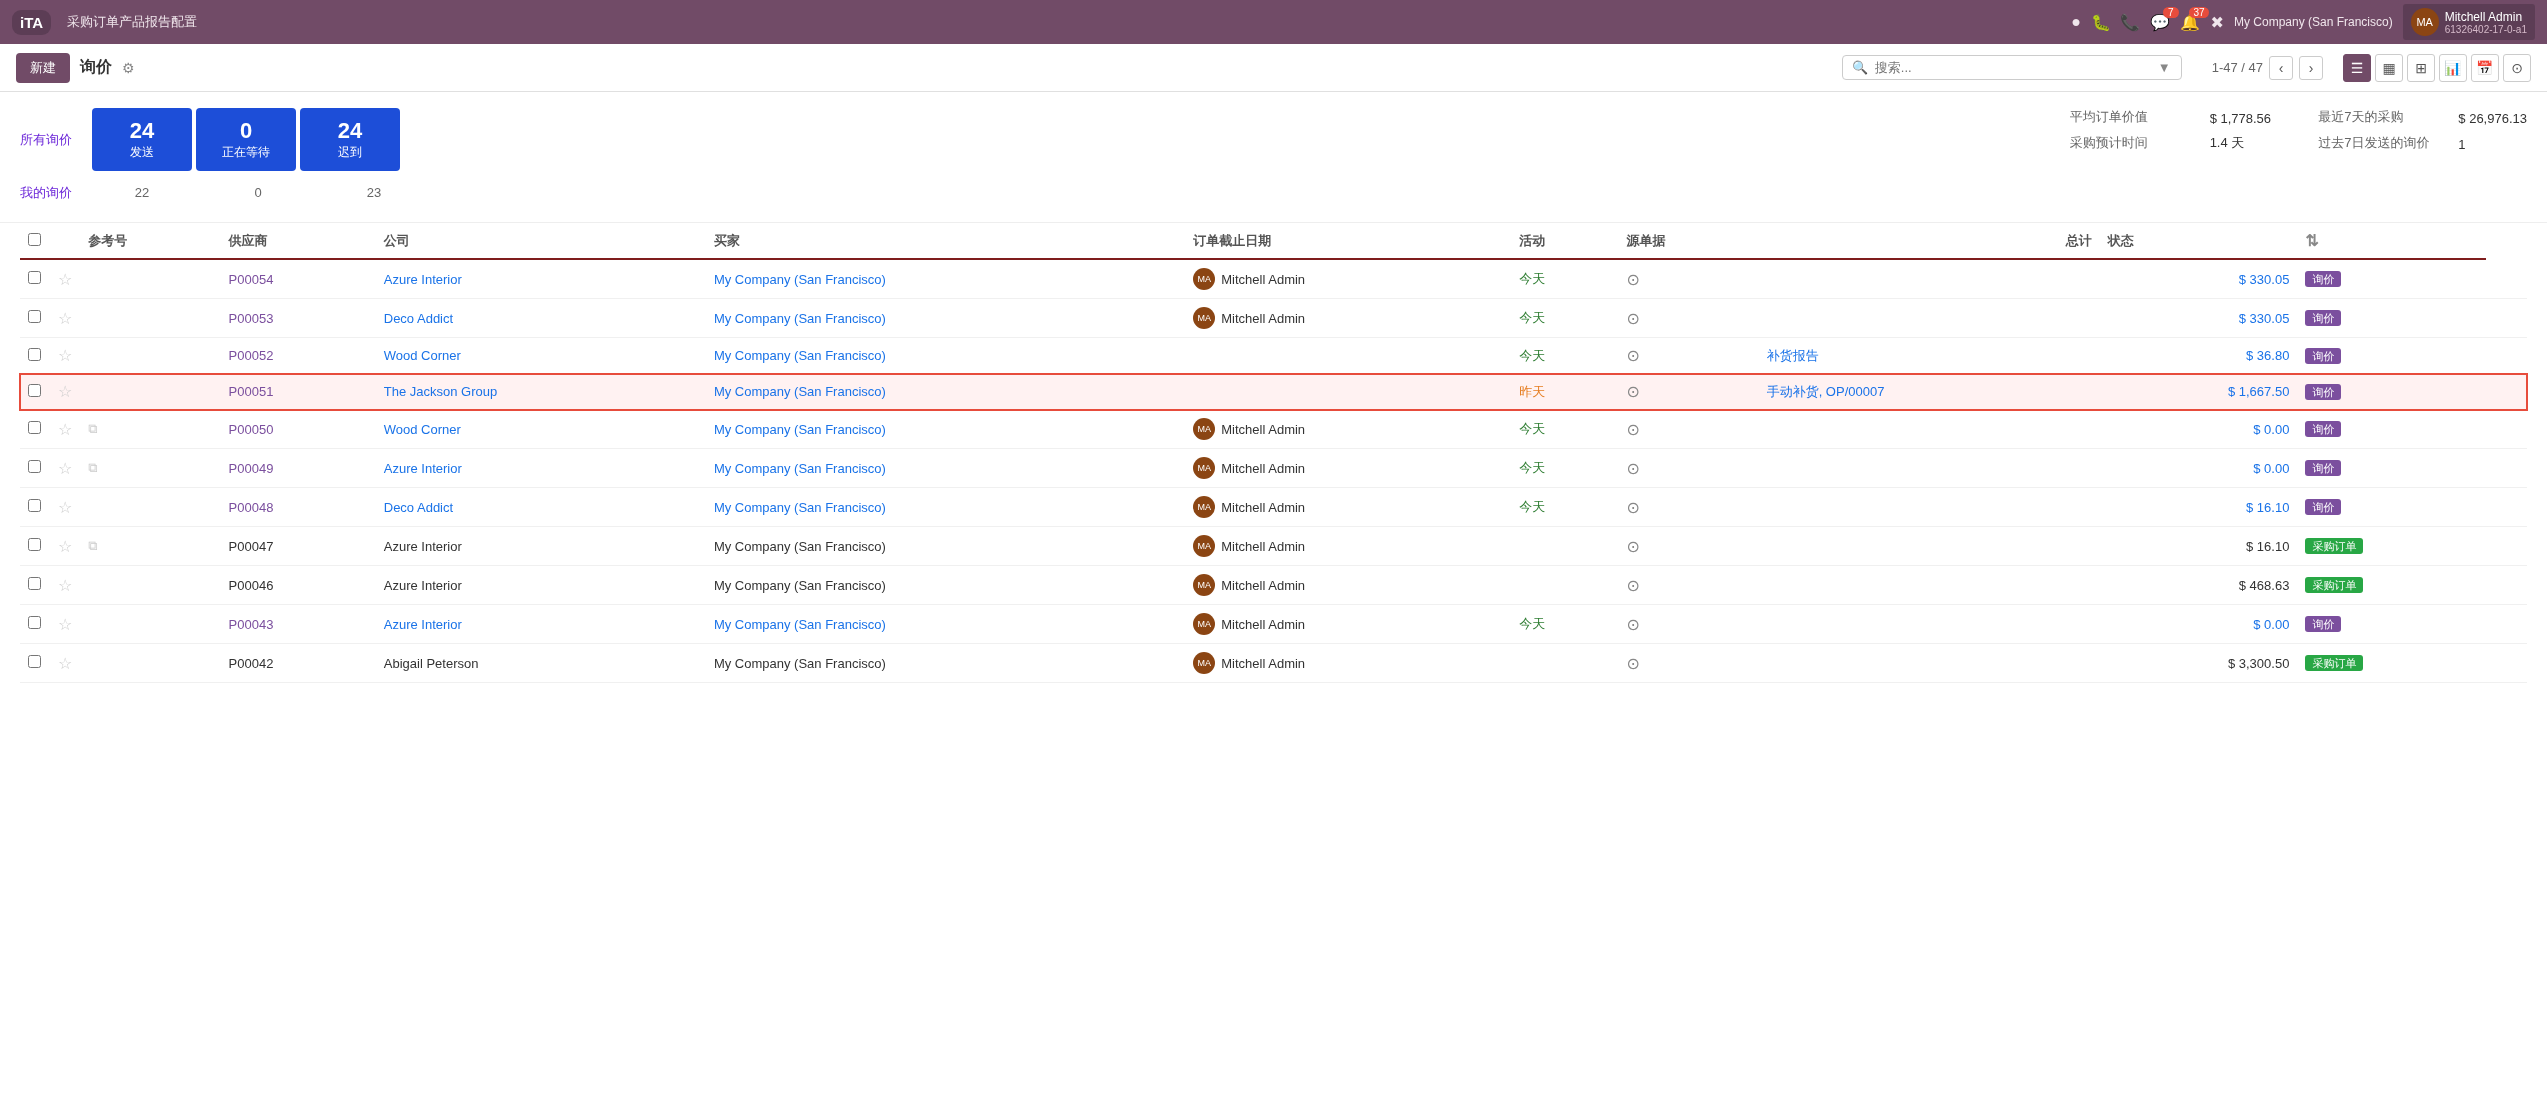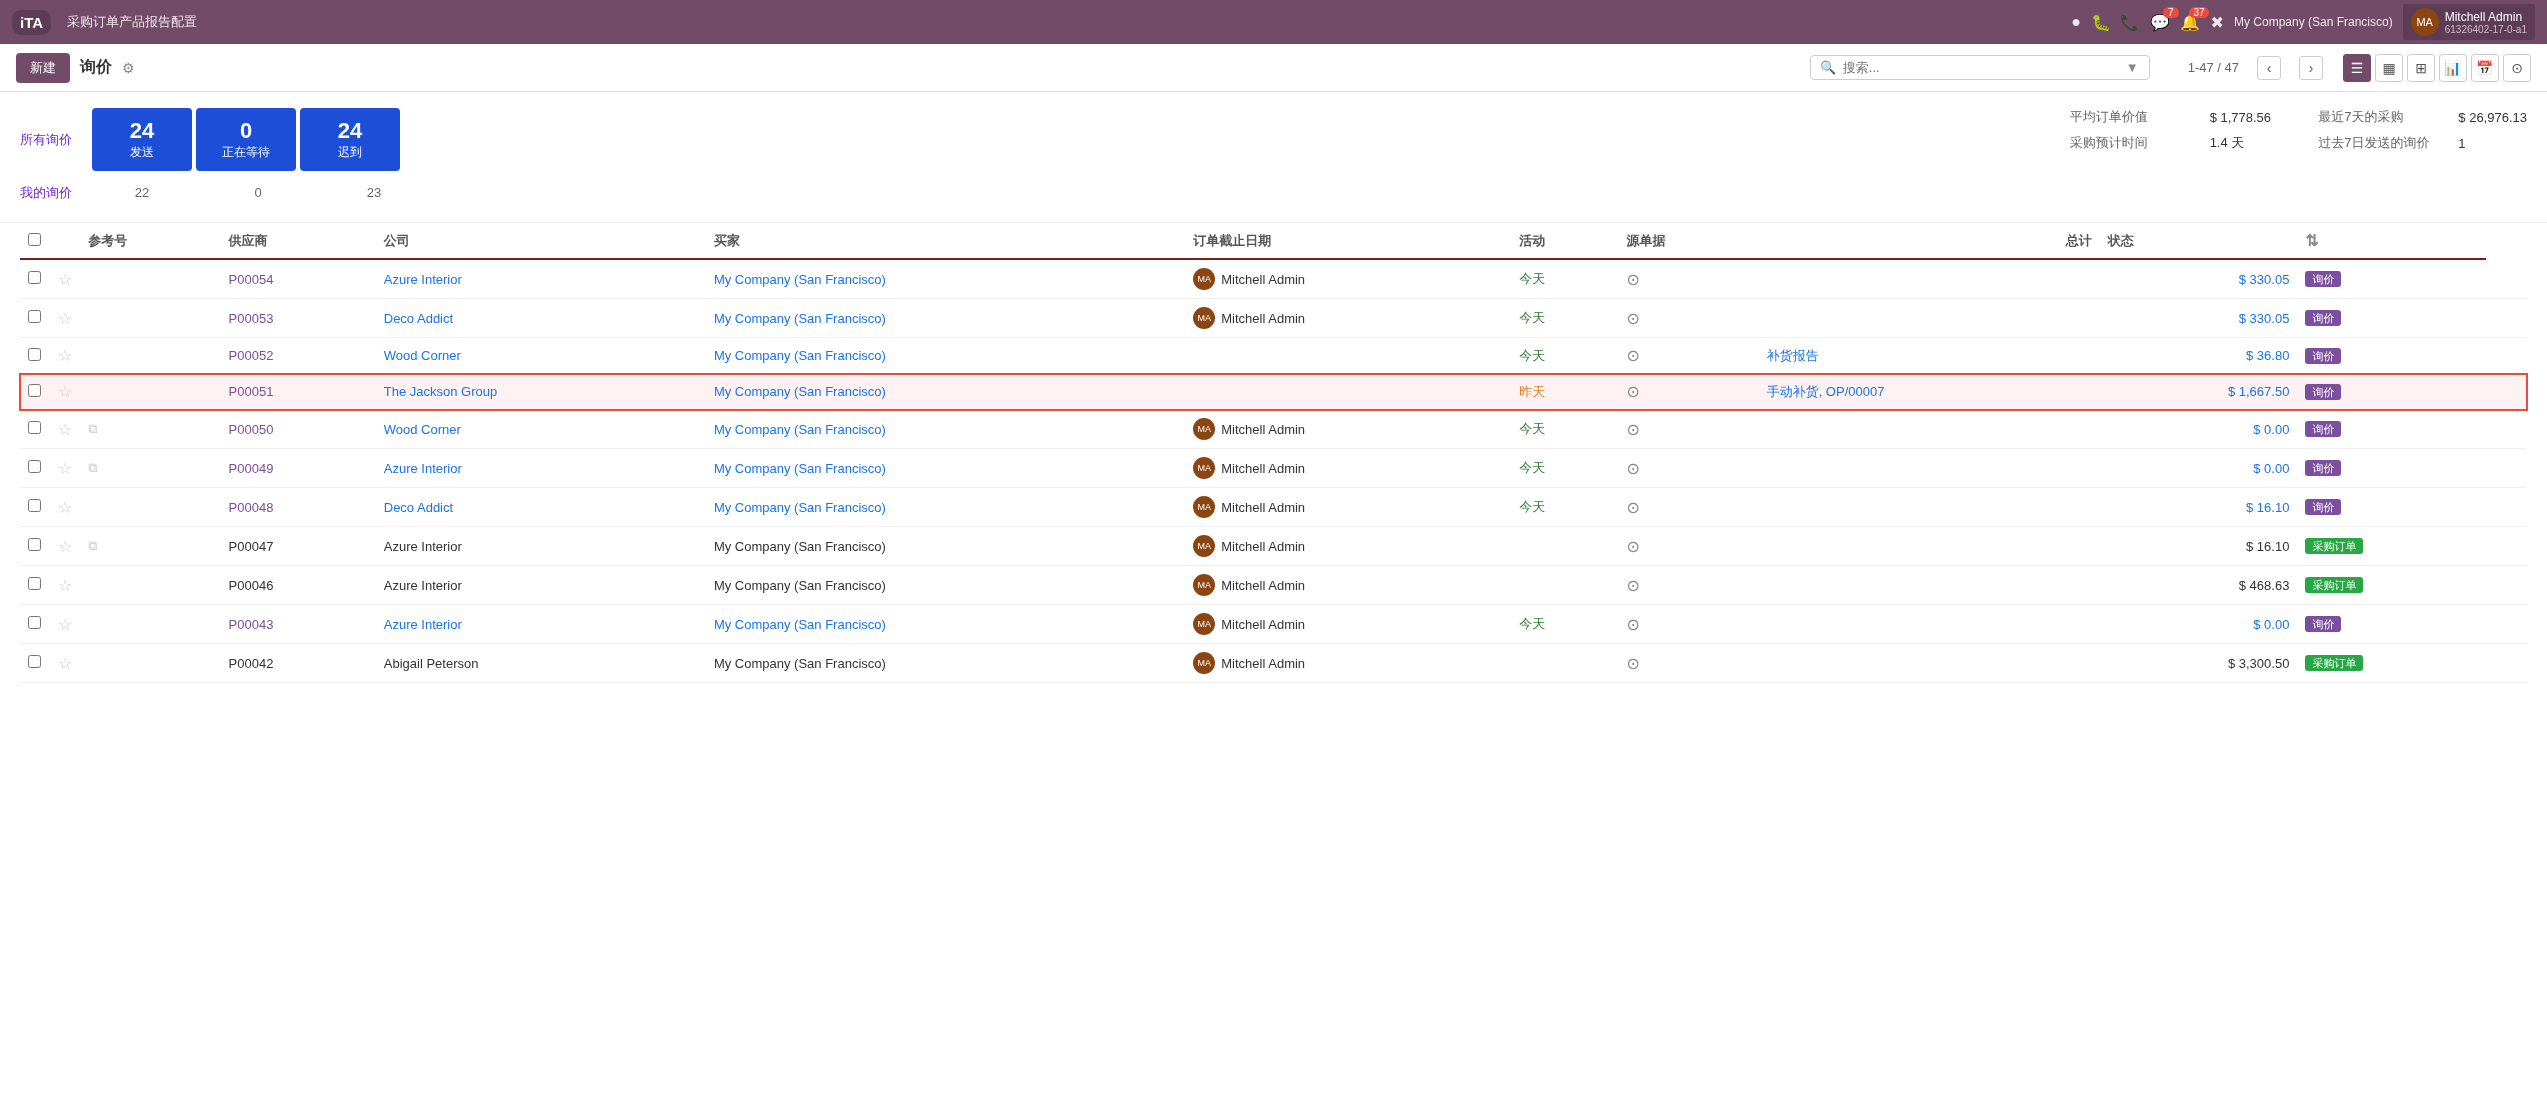--- a/index.html
+++ b/index.html
@@ -27,40 +27,40 @@
     .secondary-bar {
       display: flex; align-items: center; background: #fff; border-bottom: 1px solid #e0e0e0;
       height: 48px; padding: 0 16px; gap: 10px;
     }
     .new-btn { background: #714B67; color: #fff; border: none; padding: 6px 14px; border-radius: 4px; cursor: pointer; font-size: 13px; font-weight: normal; }
     .page-title { font-size: 16px; font-weight: 600; color: #333; }
     .gear-icon { color: #888; cursor: pointer; font-size: 14px; }
     .search-box { margin-left: auto; display: flex; align-items: center; border: 1px solid #ccc; border-radius: 4px; padding: 4px 10px; width: 340px; gap: 6px; }
     .search-box input { border: none; outline: none; font-size: 13px; color: #555; width: 100%; }
     .search-dropdown { color: #888; cursor: pointer; }
-    .pagination { display: flex; align-items: center; gap: 18px; color: #666; font-size: 13px; margin-left: 28px; }
+    .pagination { display: flex; align-items: center; gap: 6px; color: #666; font-size: 13px; margin-left: 20px; }
     .pagination .pg-btn { background: none; border: 1px solid #ccc; border-radius: 3px; width: 24px; height: 24px; cursor: pointer; font-size: 14px; color: #555; display: flex; align-items: center; justify-content: center; }
     .view-icons { display: flex; gap: 4px; margin-left: 10px; }
     .view-icon { width: 28px; height: 28px; border: 1px solid #ccc; border-radius: 3px; display: flex; align-items: center; justify-content: center; cursor: pointer; font-size: 14px; color: #555; }
     .view-icon.active { background: #714B67; border-color: #714B67; color: #fff; }
 
     
     .stats-bar {
       display: flex; align-items: flex-start; padding: 16px 20px; gap: 0; border-bottom: 1px solid #eee;
     }
     .stats-left { display: flex; flex-direction: column; gap: 8px; min-width: 200px; }
     .stats-label { font-size: 13px; color: #6d28d9; padding-right: 10px; white-space: nowrap; }
     .stat-cards { display: flex; gap: 4px; }
     .stat-card { background: #1d4ed8; color: #fff; border-radius: 4px; padding: 10px 18px; text-align: center; min-width: 100px; }
     .stat-card-num { font-size: 22px; font-weight: bold; }
     .stat-card-label { font-size: 12px; }
     .my-stats { display: flex; gap: 16px; align-items: flex-end; }
     .my-stat { min-width: 100px; text-align: center; font-size: 13px; color: #666; padding: 6px 0; }
     .stats-right { margin-left: auto; display: grid; grid-template-columns: 1fr 1fr; gap: 8px 40px; align-items: center; }
-    .stat-row { display: flex; gap: 20px; align-items: center; }
+    .stat-row { display: flex; gap: 20px; align-items: flex-end; }
     .stat-key { color: #666; font-size: 13px; min-width: 120px; }
     .stat-val { color: #333; font-size: 13px; font-weight: 500; }
 
     
     .table-container { padding: 0 20px; }
     table { width: 100%; border-collapse: collapse; }
     thead th {
       text-align: left; padding: 8px 8px; font-weight: 600; font-size: 13px; color: #555;
       border-bottom: 2px solid #7f1d1d; white-space: nowrap;
     }

